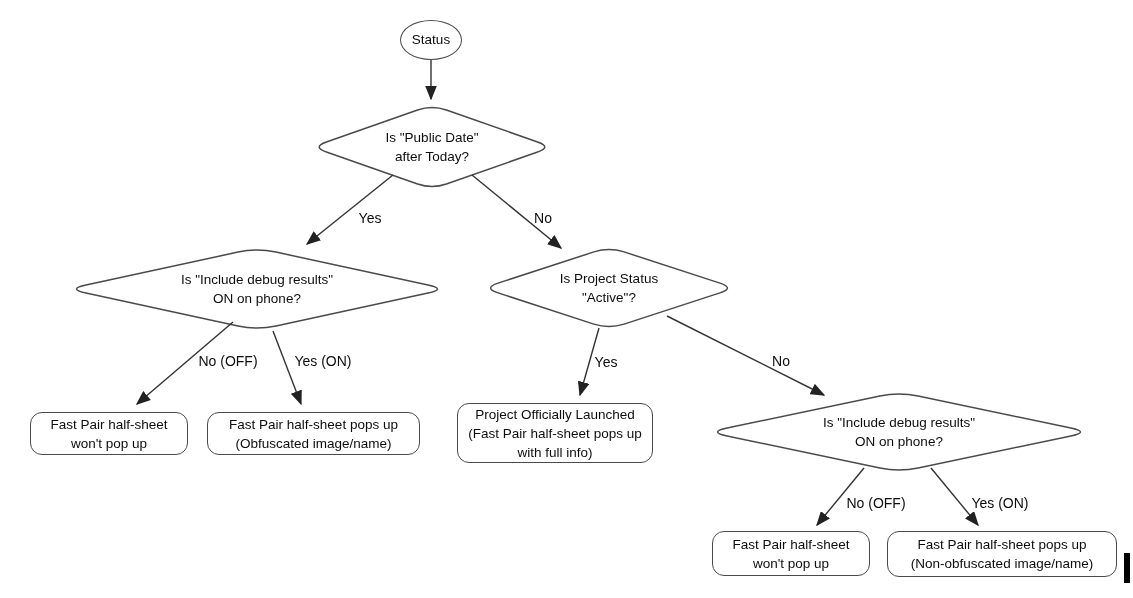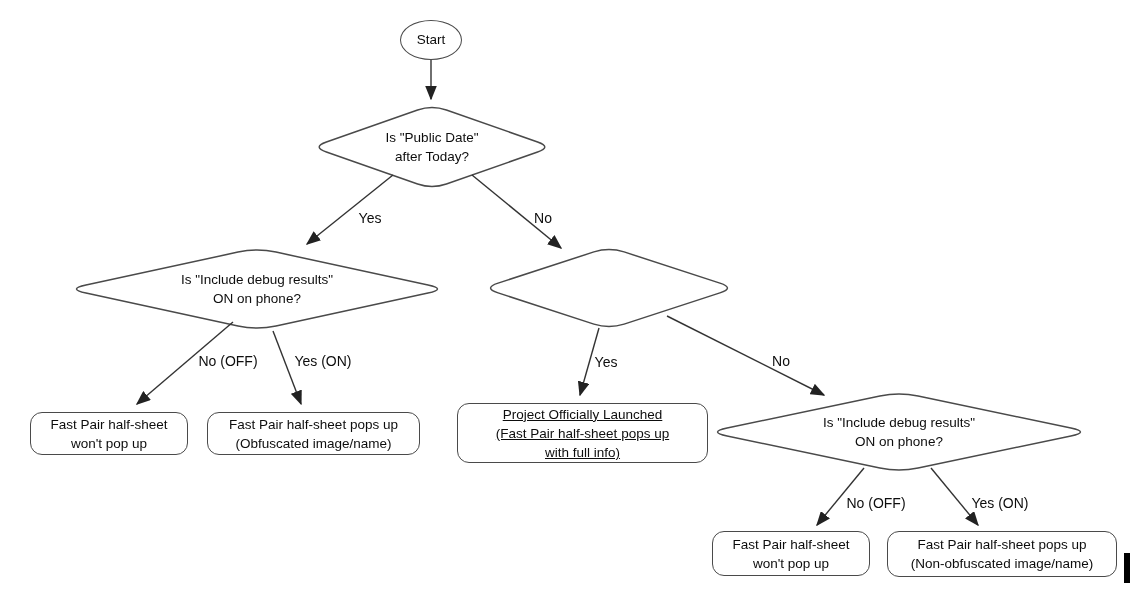--- a/index.html
+++ b/index.html
@@ -81,35 +81,37 @@
       <line x1="233" y1="322" x2="137" y2="404" marker-end="url(#arrow)"></line>
       <line x1="273" y1="331" x2="301" y2="404" marker-end="url(#arrow)"></line>
       <line x1="599" y1="328" x2="580" y2="395" marker-end="url(#arrow)"></line>
       <line x1="667" y1="316" x2="824" y2="395" marker-end="url(#arrow)"></line>
       <line x1="864" y1="468" x2="817" y2="525" marker-end="url(#arrow)"></line>
       <line x1="931" y1="468" x2="978" y2="525" marker-end="url(#arrow)"></line>
     </g>
   </svg>
 
   <div class="node-ellipse" style="left:400px; top:20px; width:62px; height:40px;">
-    <span>Start</span>
+    <span>Status</span>
   </div>
 
   <div class="node-label" style="left:432px; top:147px; width:210px;">Is "Public Date"
 after Today?</div>
   <div class="node-label" style="left:257px; top:289px; width:300px;">Is "Include debug results"
 ON on phone?</div>
+  <div class="node-label" style="left:609px; top:288px; width:240px;">Is Project Status
+"Active"?</div>
   <div class="node-label" style="left:899px; top:432px; width:300px;">Is "Include debug results"
 ON on phone?</div>
 
   <div class="node-box" style="left:30px; top:412px; width:158px; height:43px;">Fast Pair half-sheet
 won't pop up</div>
   <div class="node-box" style="left:207px; top:412px; width:213px; height:43px;">Fast Pair half-sheet pops up
 (Obfuscated image/name)</div>
-  <div class="node-box" style="left:457px; top:403px; width:251px; height:60px;text-decoration:underline;">Project Officially Launched
+  <div class="node-box" style="left:457px; top:403px; width:196px; height:60px;">Project Officially Launched
 (Fast Pair half-sheet pops up
 with full info)</div>
   <div class="node-box" style="left:712px; top:531px; width:158px; height:45px;">Fast Pair half-sheet
 won't pop up</div>
   <div class="node-box" style="left:887px; top:531px; width:230px; height:46px;">Fast Pair half-sheet pops up
 (Non-obfuscated image/name)</div>
 
   <div class="edge-label" style="left:370px; top:218px;">Yes</div>
   <div class="edge-label" style="left:543px; top:218px;">No</div>
   <div class="edge-label" style="left:228px; top:361px;">No (OFF)</div>

